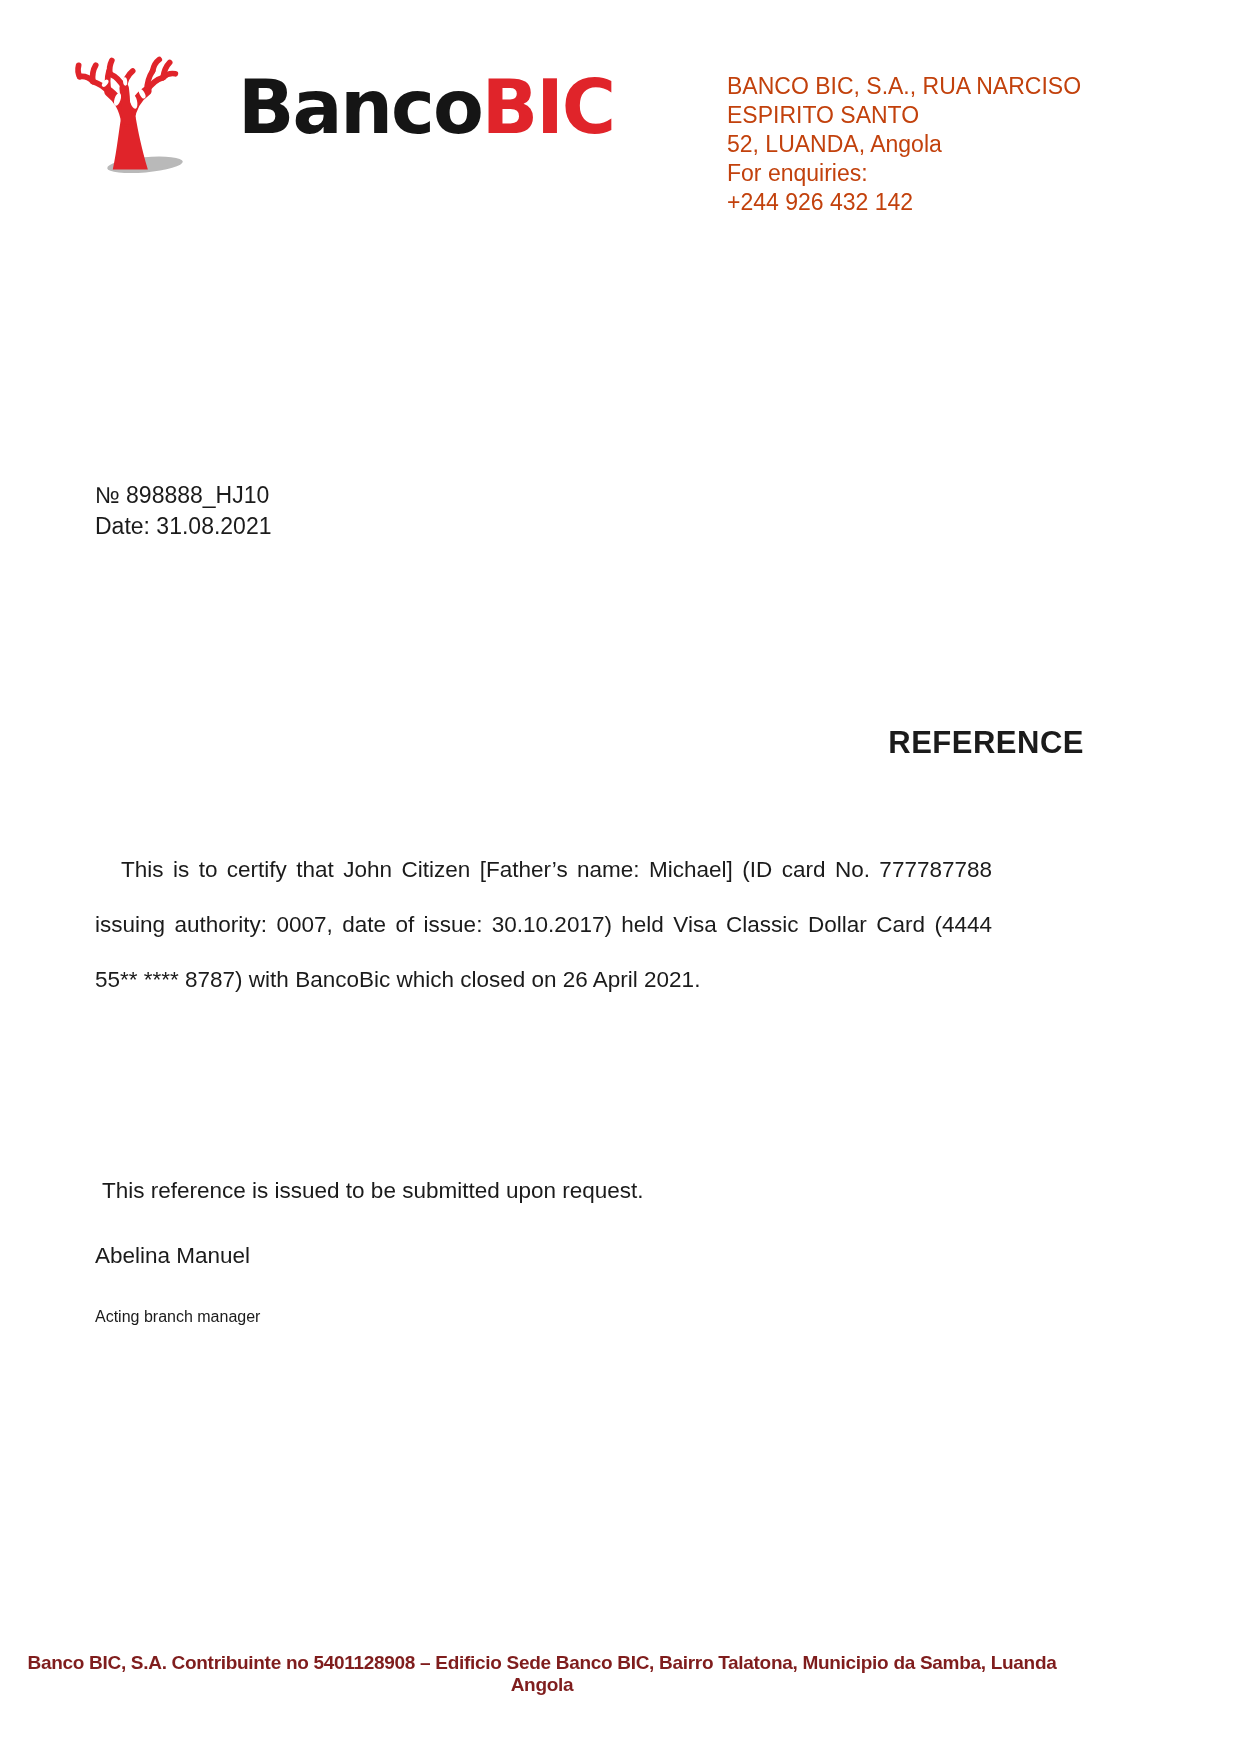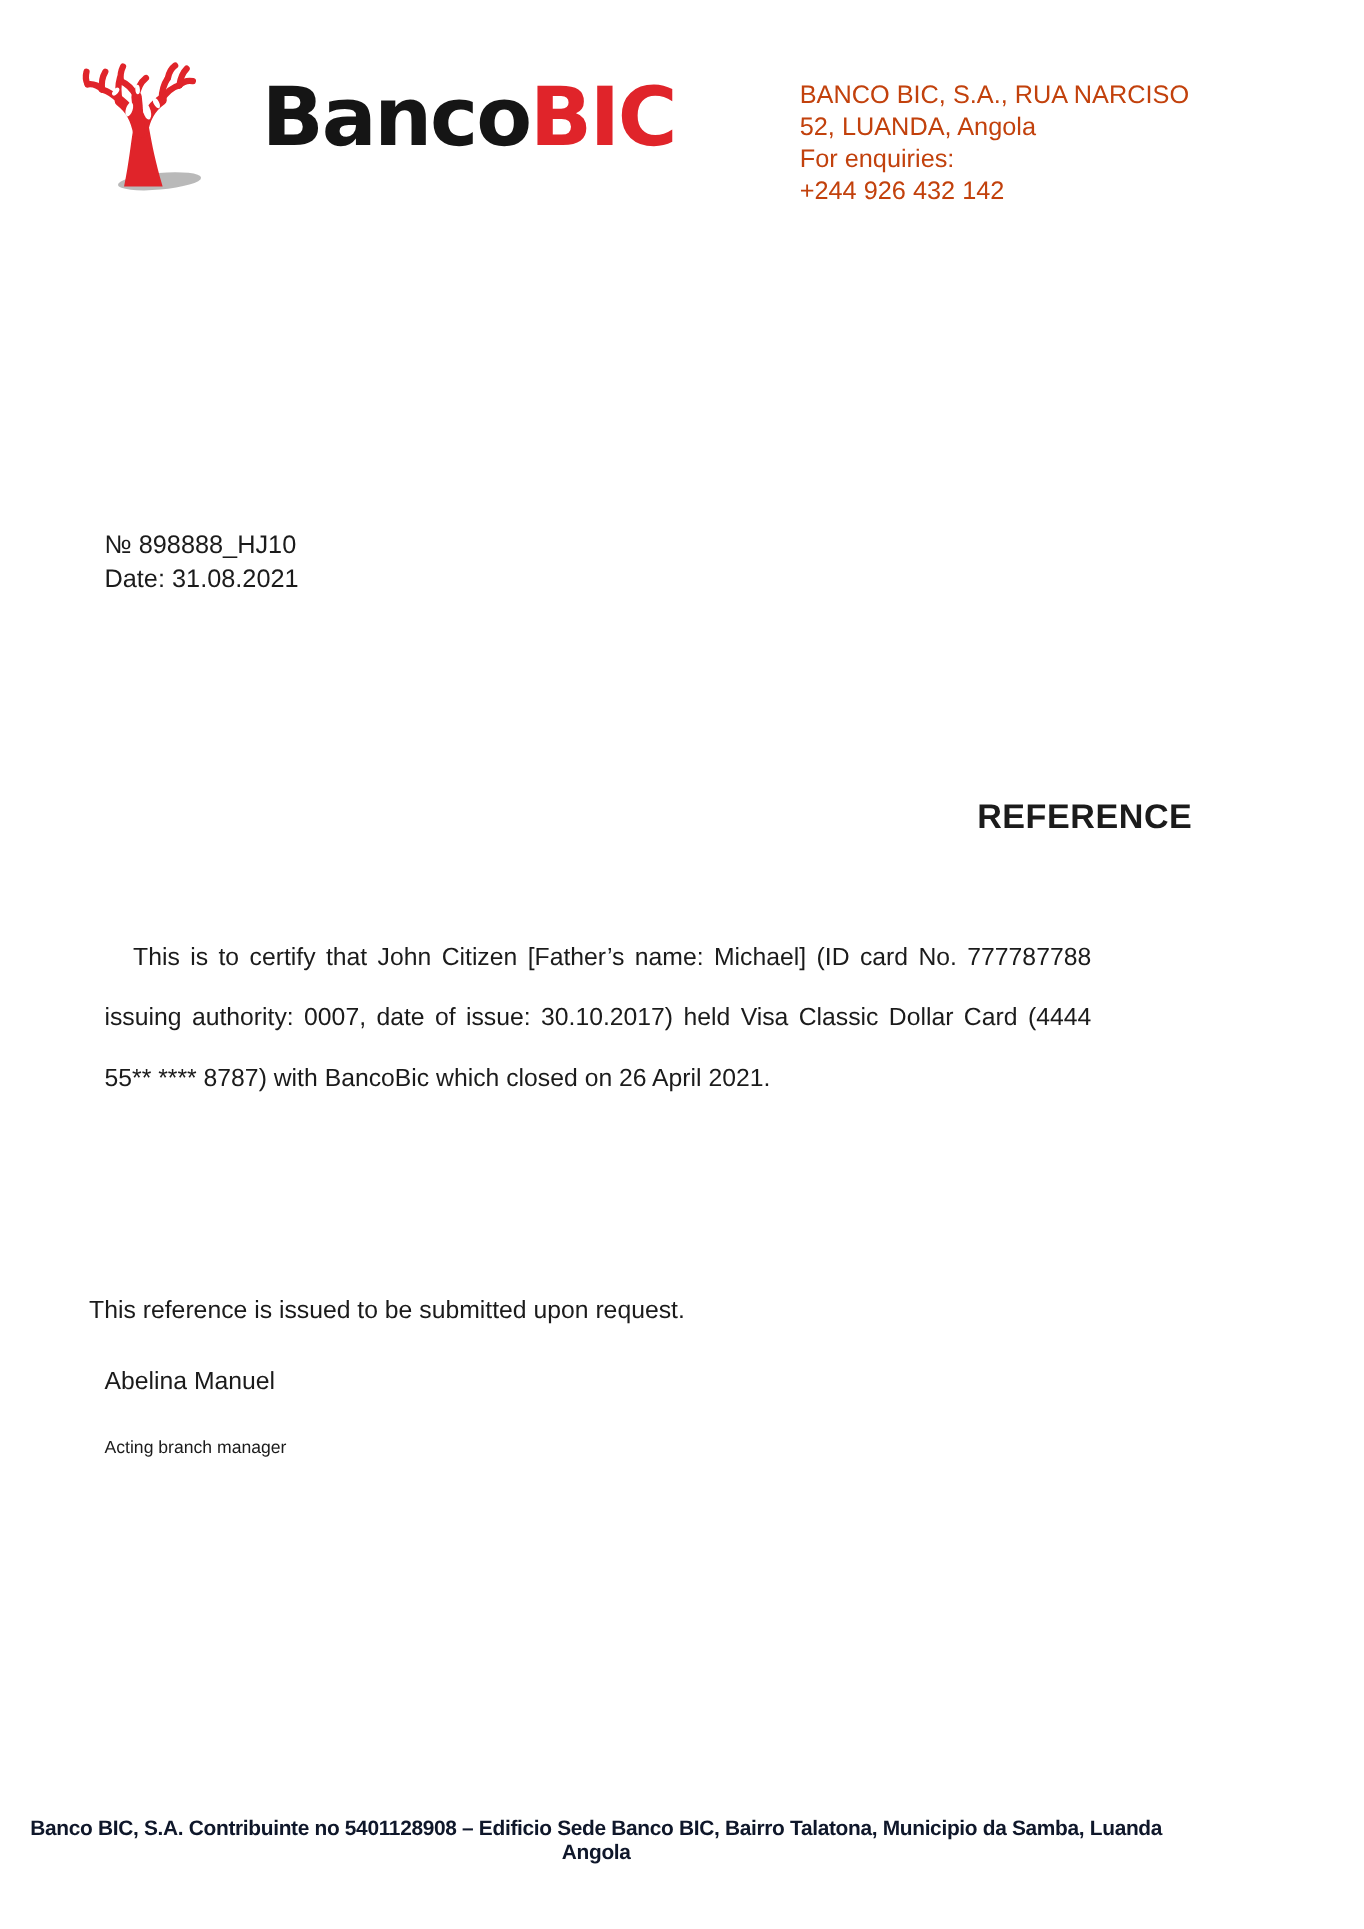--- a/index.html
+++ b/index.html
@@ -96,21 +96,21 @@
     top: 842px;
     font-size: 22.5px;
     line-height: 55px;
     text-align: justify;
     text-indent: 26px;
   }
 
   
   .issuance-note {
     position: absolute;
-    left: 81px;
+    left: 102px;
     top: 1178px;
     font-size: 22.5px;
   }
   .signer-name {
     position: absolute;
     left: 95px;
     top: 1243px;
     font-size: 22.5px;
   }
   .signer-title {
@@ -123,21 +123,21 @@
   
   .page-footer {
     position: absolute;
     left: 0;
     right: 0;
     top: 1652px;
     text-align: center;
     font-size: 19px;
     font-weight: bold;
     letter-spacing: -0.3px;
-    color: #0f172a;
+    color: #7f1d1d;
   }
 </style>
 </head>
 <body>
 
 <div class="page">
 
   <div class="logo-block">
     <svg class="tree-icon" viewBox="0 0 130 135" xmlns="http://www.w3.org/2000/svg">
 
@@ -175,20 +175,21 @@
         <ellipse cx="63" cy="31" rx="2.2" ry="4.5" transform="rotate(-5 63 31)"></ellipse>
       </g>
     </svg>
     <div class="wordmark">
       <span class="black">Banco</span><span class="red">BIC</span>
     </div>
   </div>
 
   <div class="bank-info">
     <div>BANCO BIC, S.A., RUA NARCISO</div>
+    <div>ESPIRITO SANTO</div>
     <div>52, LUANDA, Angola</div>
     <div>For enquiries:</div>
     <div>+244 926 432 142</div>
   </div>
 
 
   <div class="ref-meta">
     <div>№ 898888_HJ10</div>
     <div>Date: 31.08.2021</div>
   </div>

